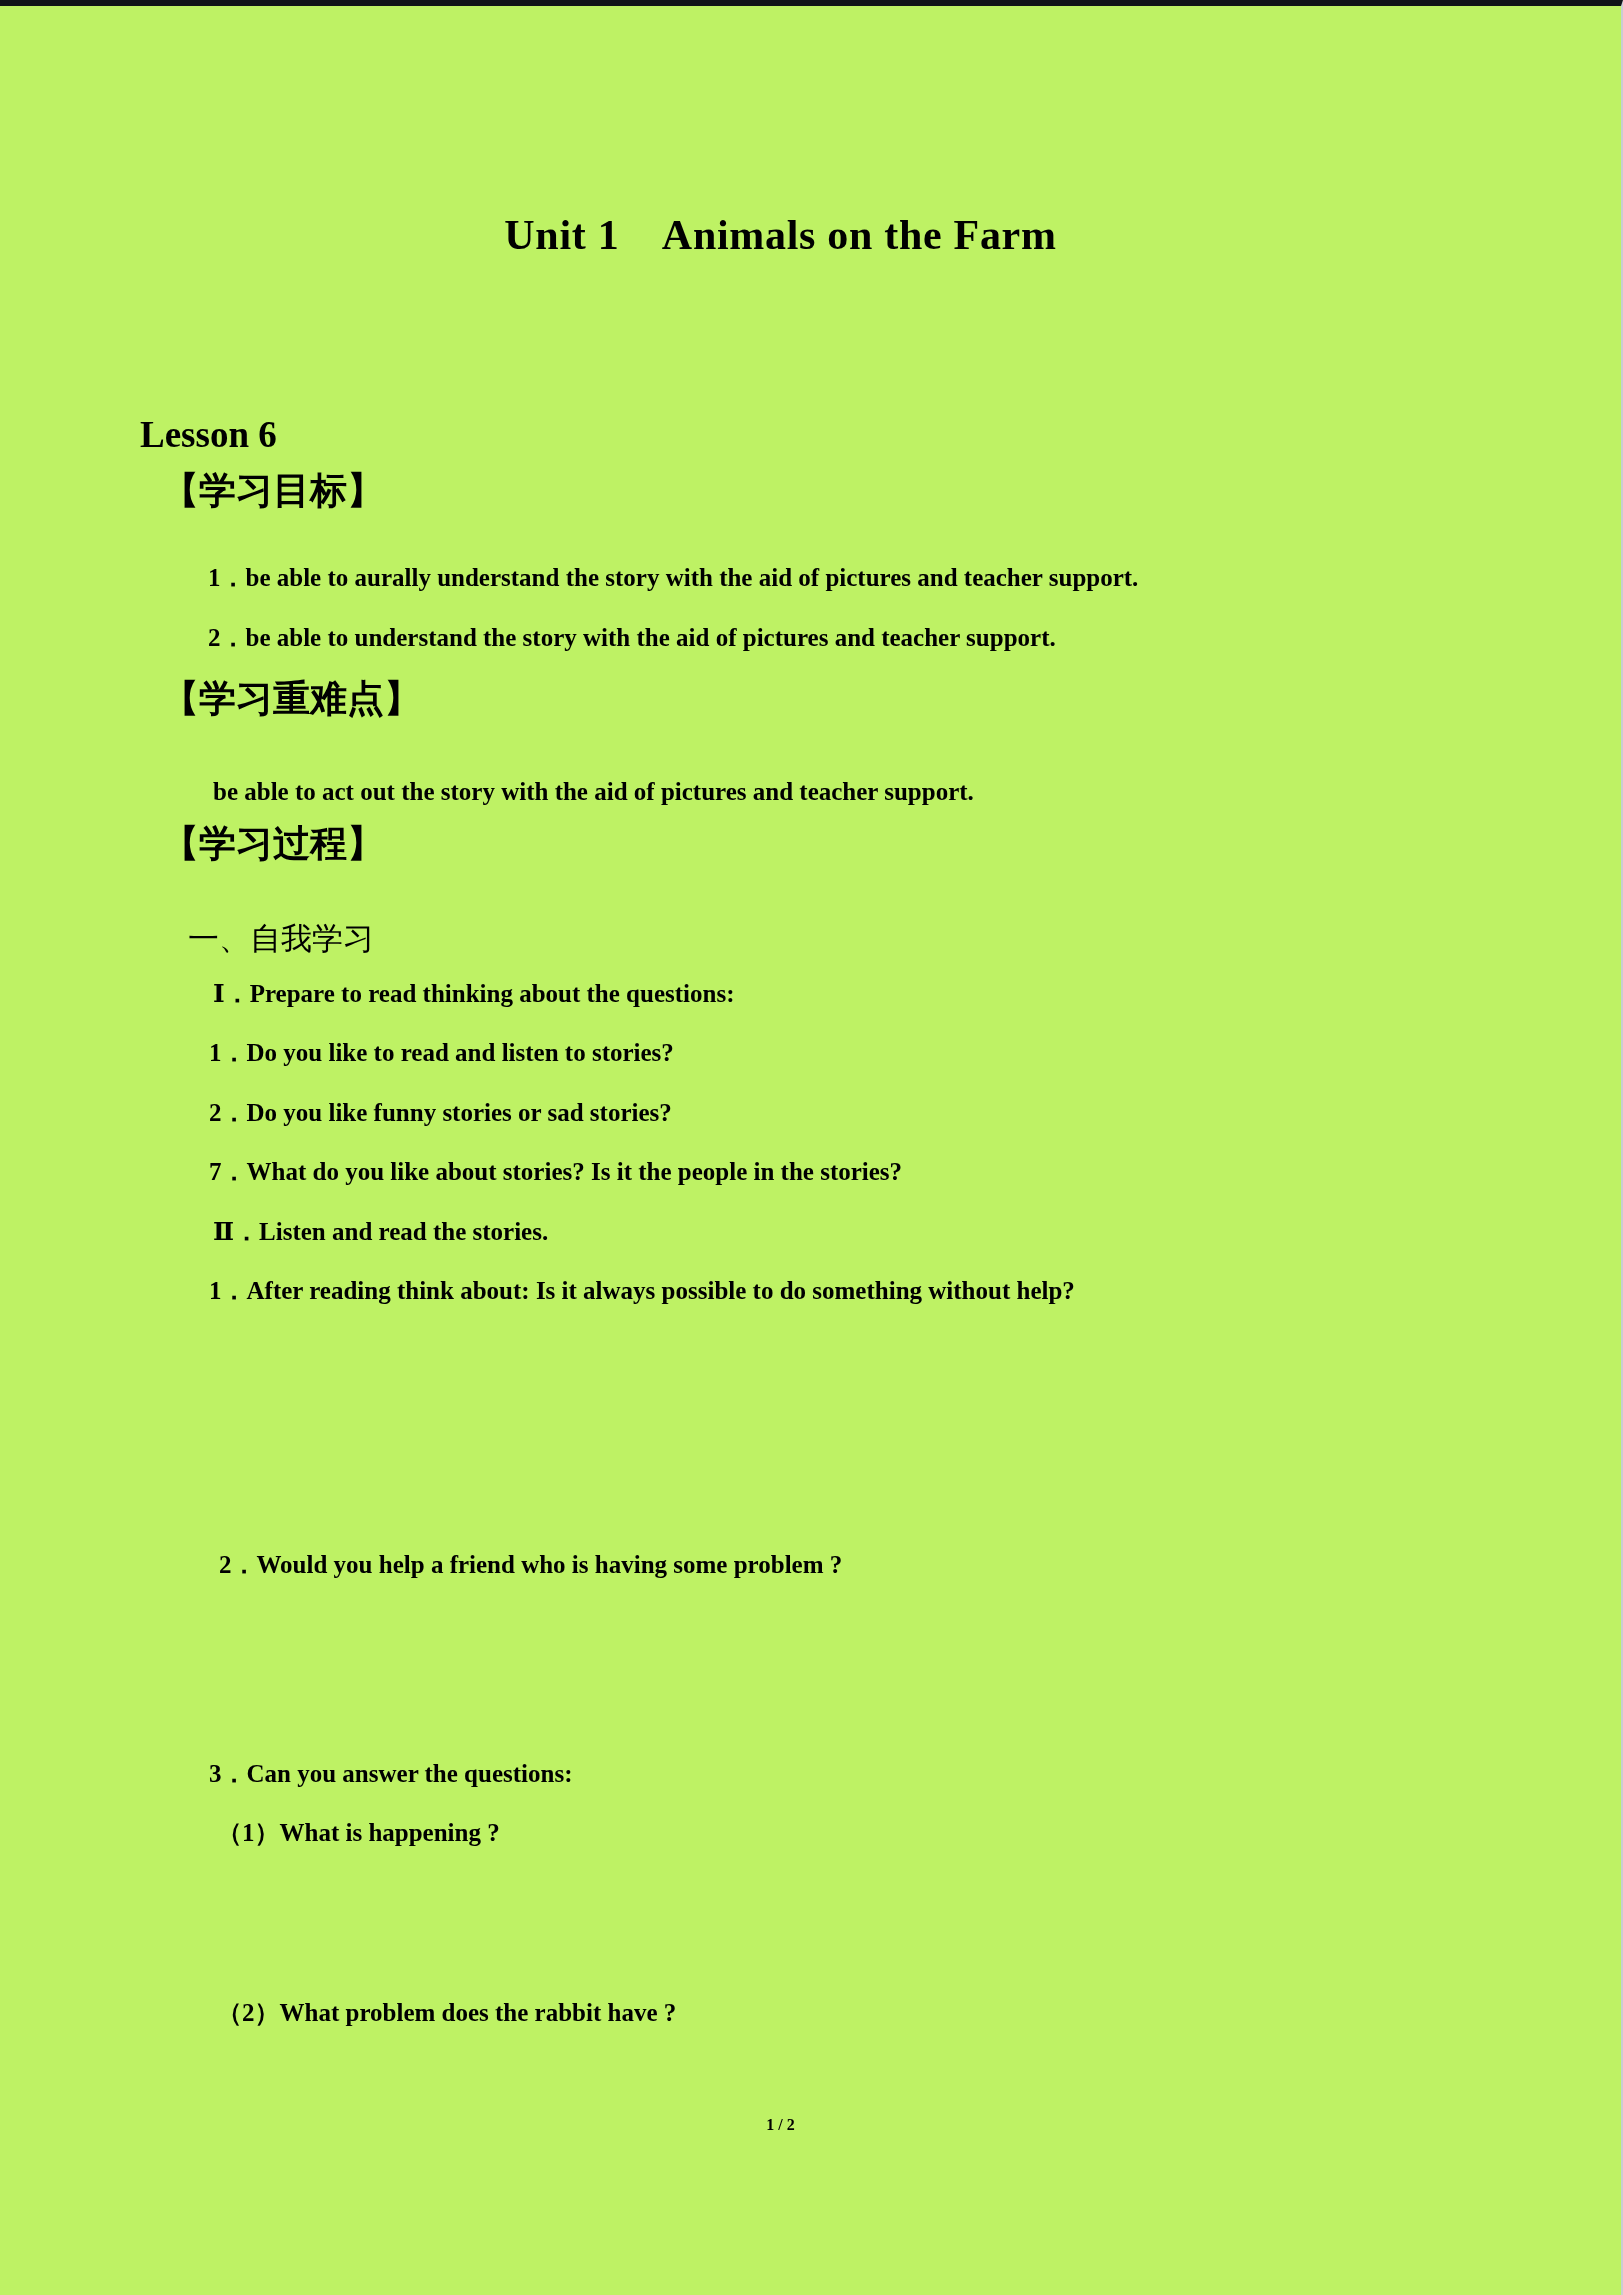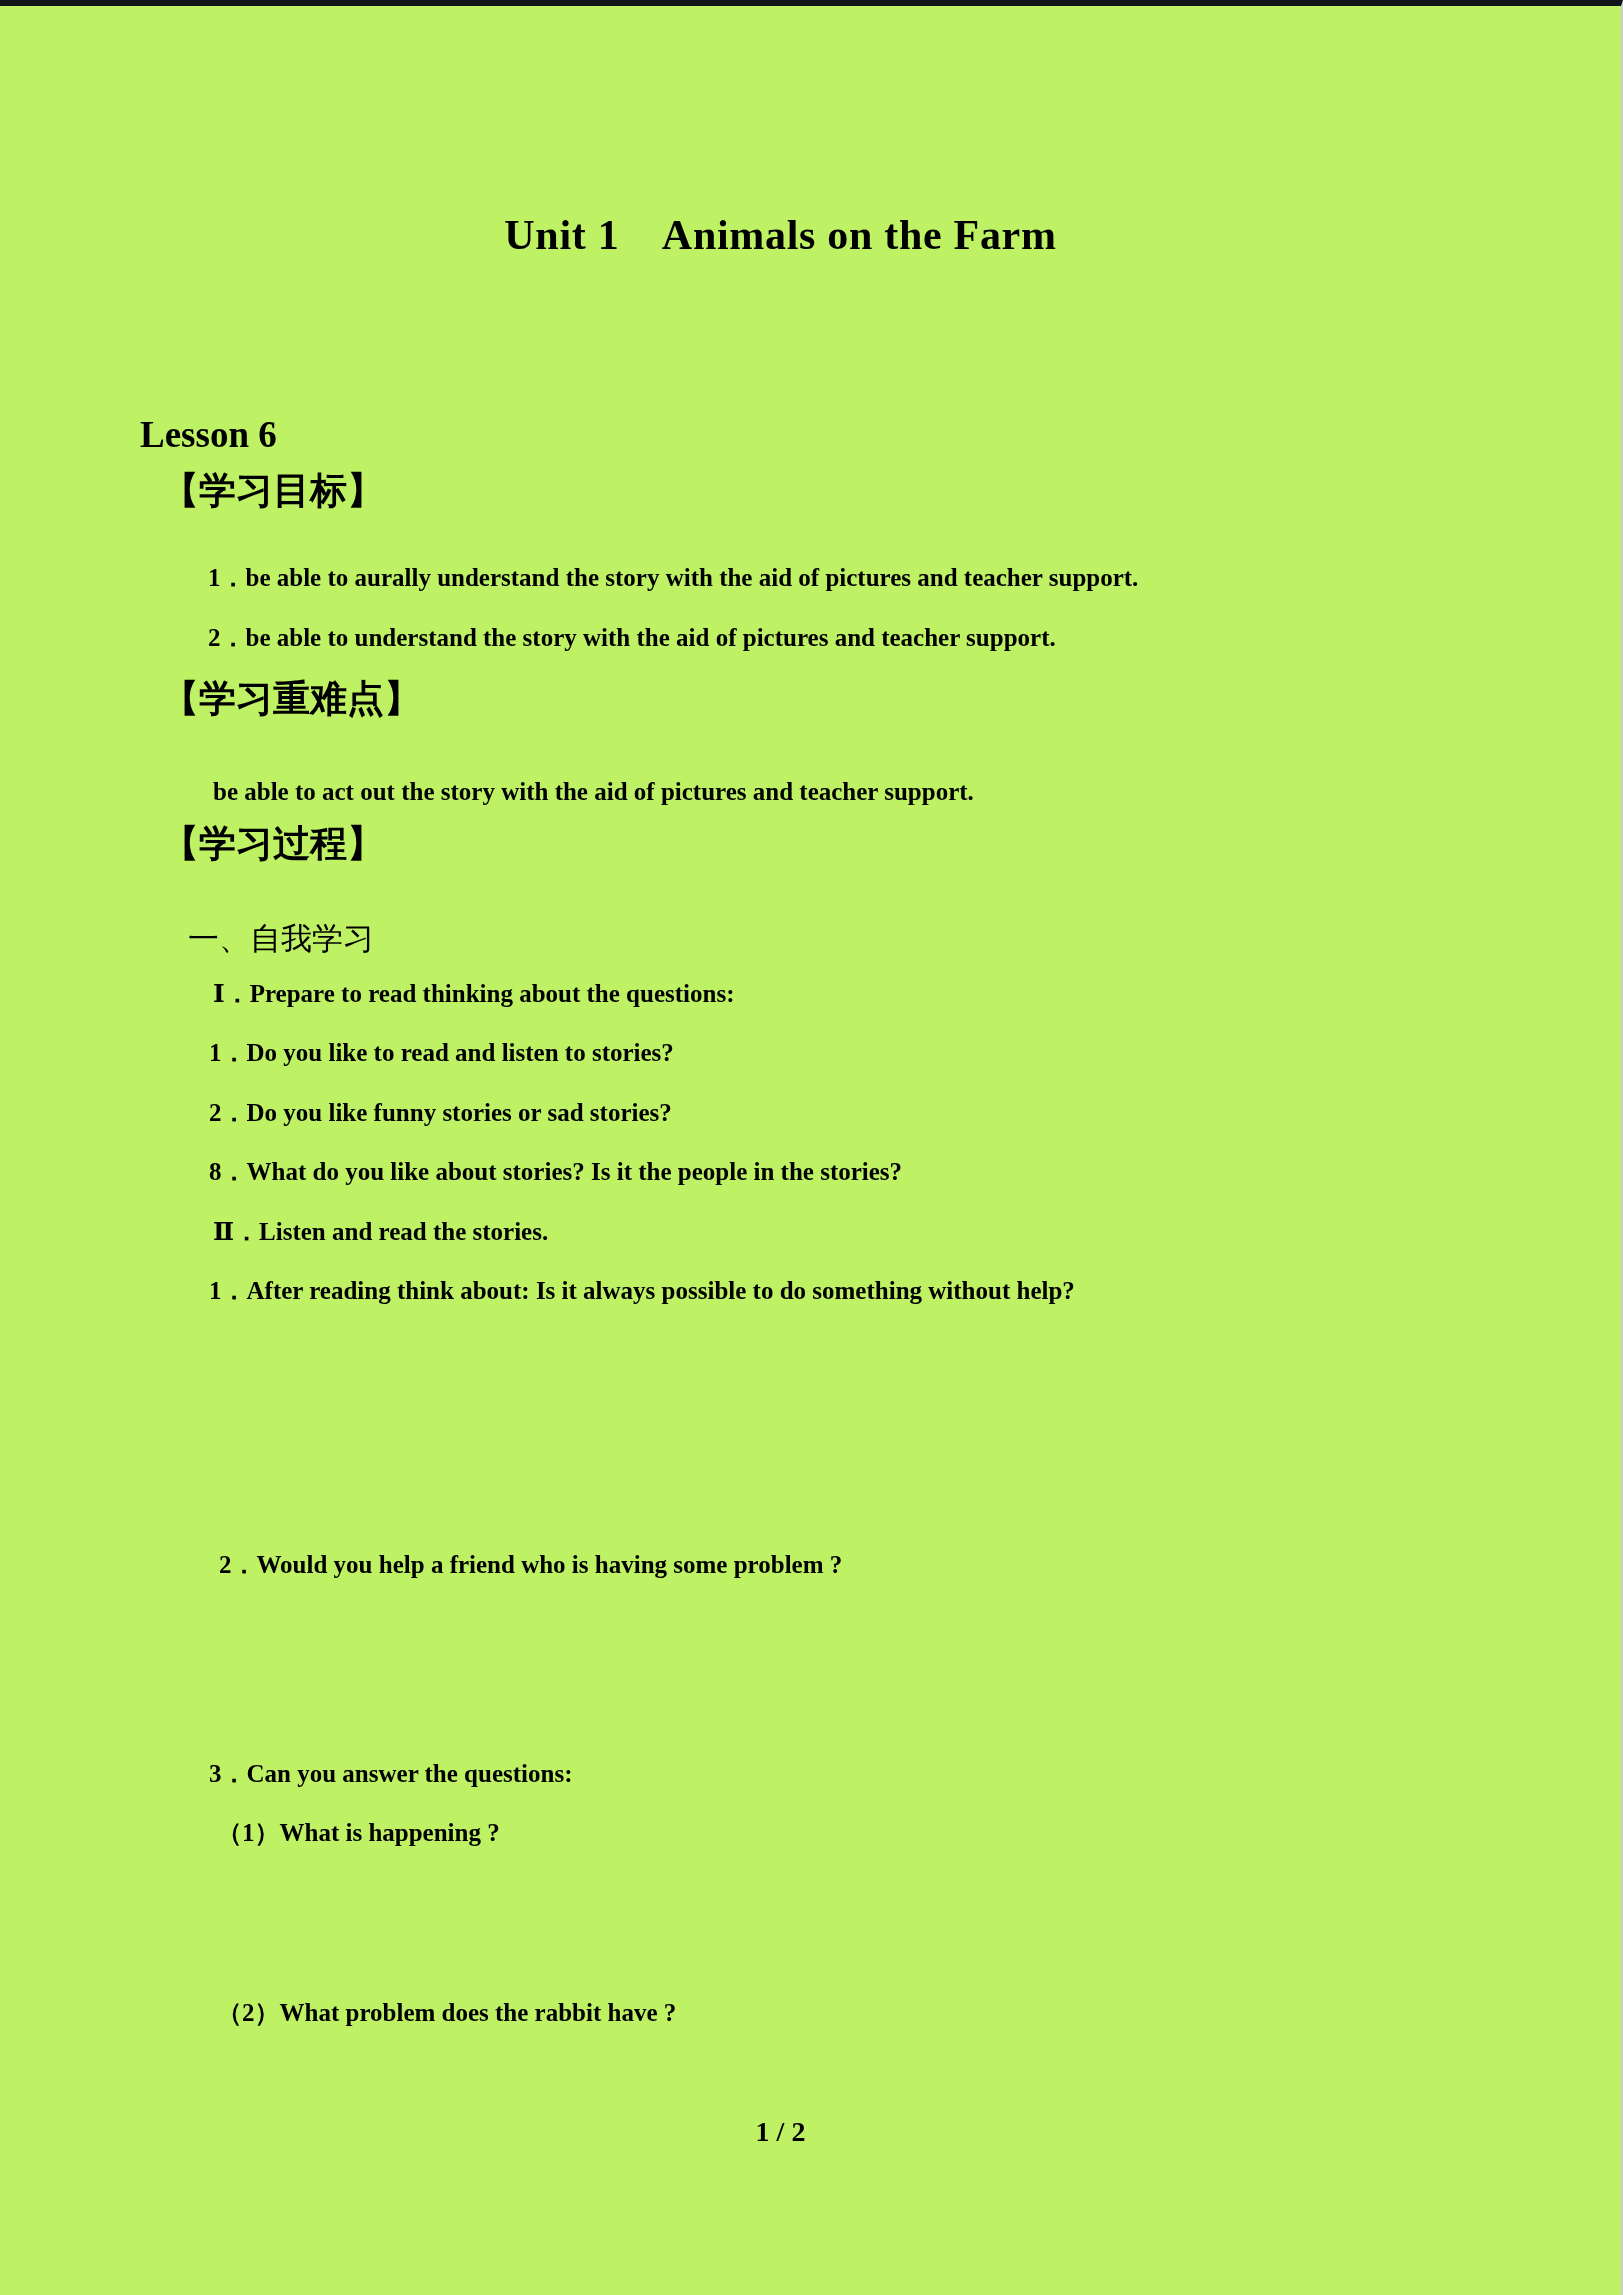--- a/index.html
+++ b/index.html
@@ -97,21 +97,21 @@
   .q-sub-2   { top: 1991px; left: 217px; }
 
   
   .page-footer {
     position: absolute;
     top: 2110px;
     left: 0;
     width: 1561px;
     text-align: center;
     font-weight: bold;
-    font-size: 28px;
+    font-size: 16px;
     white-space: pre;
   }
 </style>
 </head>
 <body>
 
 <div class="page">
   <div class="content">
 
     <div class="doc-title">Unit 1    Animals on the Farm</div>
@@ -131,21 +131,21 @@
     <div class="cn-heading h-process">【学习过程】</div>
 
     <div class="cn-sublabel">一、自我学习</div>
 
     <div class="body-line q-roman-1">Ⅰ．Prepare to read thinking about the questions:</div>
 
     <div class="body-line q-1">1．Do you like to read and listen to stories?</div>
 
     <div class="body-line q-2">2．Do you like funny stories or sad stories?</div>
 
-    <div class="body-line q-3">8．What do you like about stories? Is it the people in the stories?</div>
+    <div class="body-line q-3">7．What do you like about stories? Is it the people in the stories?</div>
 
     <div class="body-line q-roman-2">Ⅱ．Listen and read the stories.</div>
 
     <div class="body-line q-4">1．After reading think about: Is it always possible to do something without help?</div>
 
     <div class="body-line q-5">2．Would you help a friend who is having some problem ?</div>
 
     <div class="body-line q-6">3．Can you answer the questions:</div>
 
     <div class="body-line q-sub-1">（1）What is happening ?</div>

